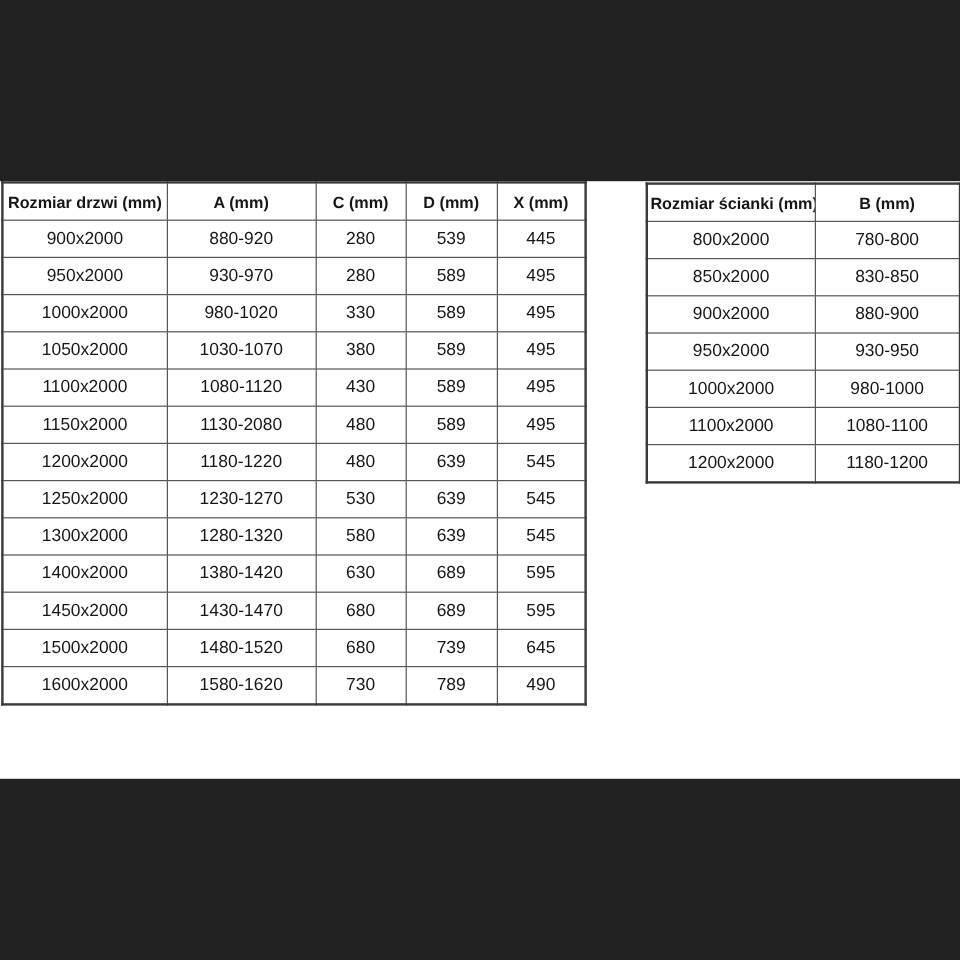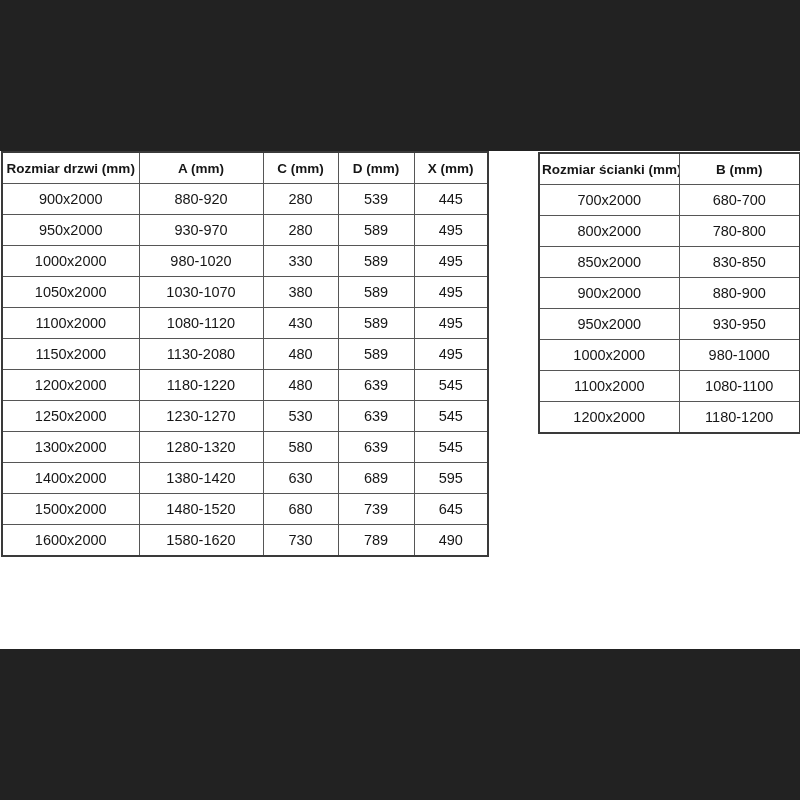--- a/index.html
+++ b/index.html
@@ -153,20 +153,27 @@
         <td>545</td>
       </tr>
       <tr>
         <td>1400x2000</td>
         <td>1380-1420</td>
         <td>630</td>
         <td>689</td>
         <td>595</td>
       </tr>
       <tr>
+        <td>1450x2000</td>
+        <td>1430-1470</td>
+        <td>680</td>
+        <td>689</td>
+        <td>595</td>
+      </tr>
+      <tr>
         <td>1500x2000</td>
         <td>1480-1520</td>
         <td>680</td>
         <td>739</td>
         <td>645</td>
       </tr>
       <tr>
         <td>1600x2000</td>
         <td>1580-1620</td>
         <td>730</td>
@@ -182,24 +189,20 @@
       <col class="c1">
   </colgroup>
   <thead>
       <tr>
         <th>Rozmiar ścianki (mm)</th>
         <th>B (mm)</th>
       </tr>
     </thead>
   <tbody>
       <tr>
-        <td>700x2000</td>
-        <td>680-700</td>
-      </tr>
-      <tr>
         <td>800x2000</td>
         <td>780-800</td>
       </tr>
       <tr>
         <td>850x2000</td>
         <td>830-850</td>
       </tr>
       <tr>
         <td>900x2000</td>
         <td>880-900</td>

